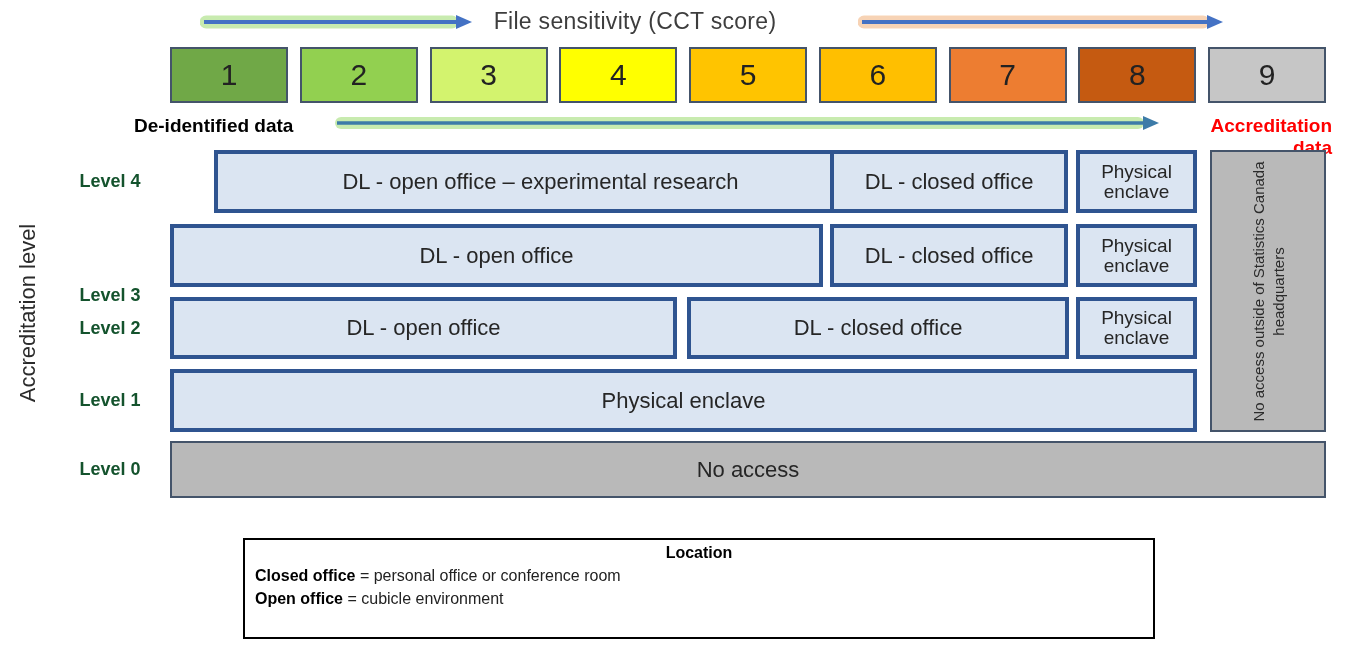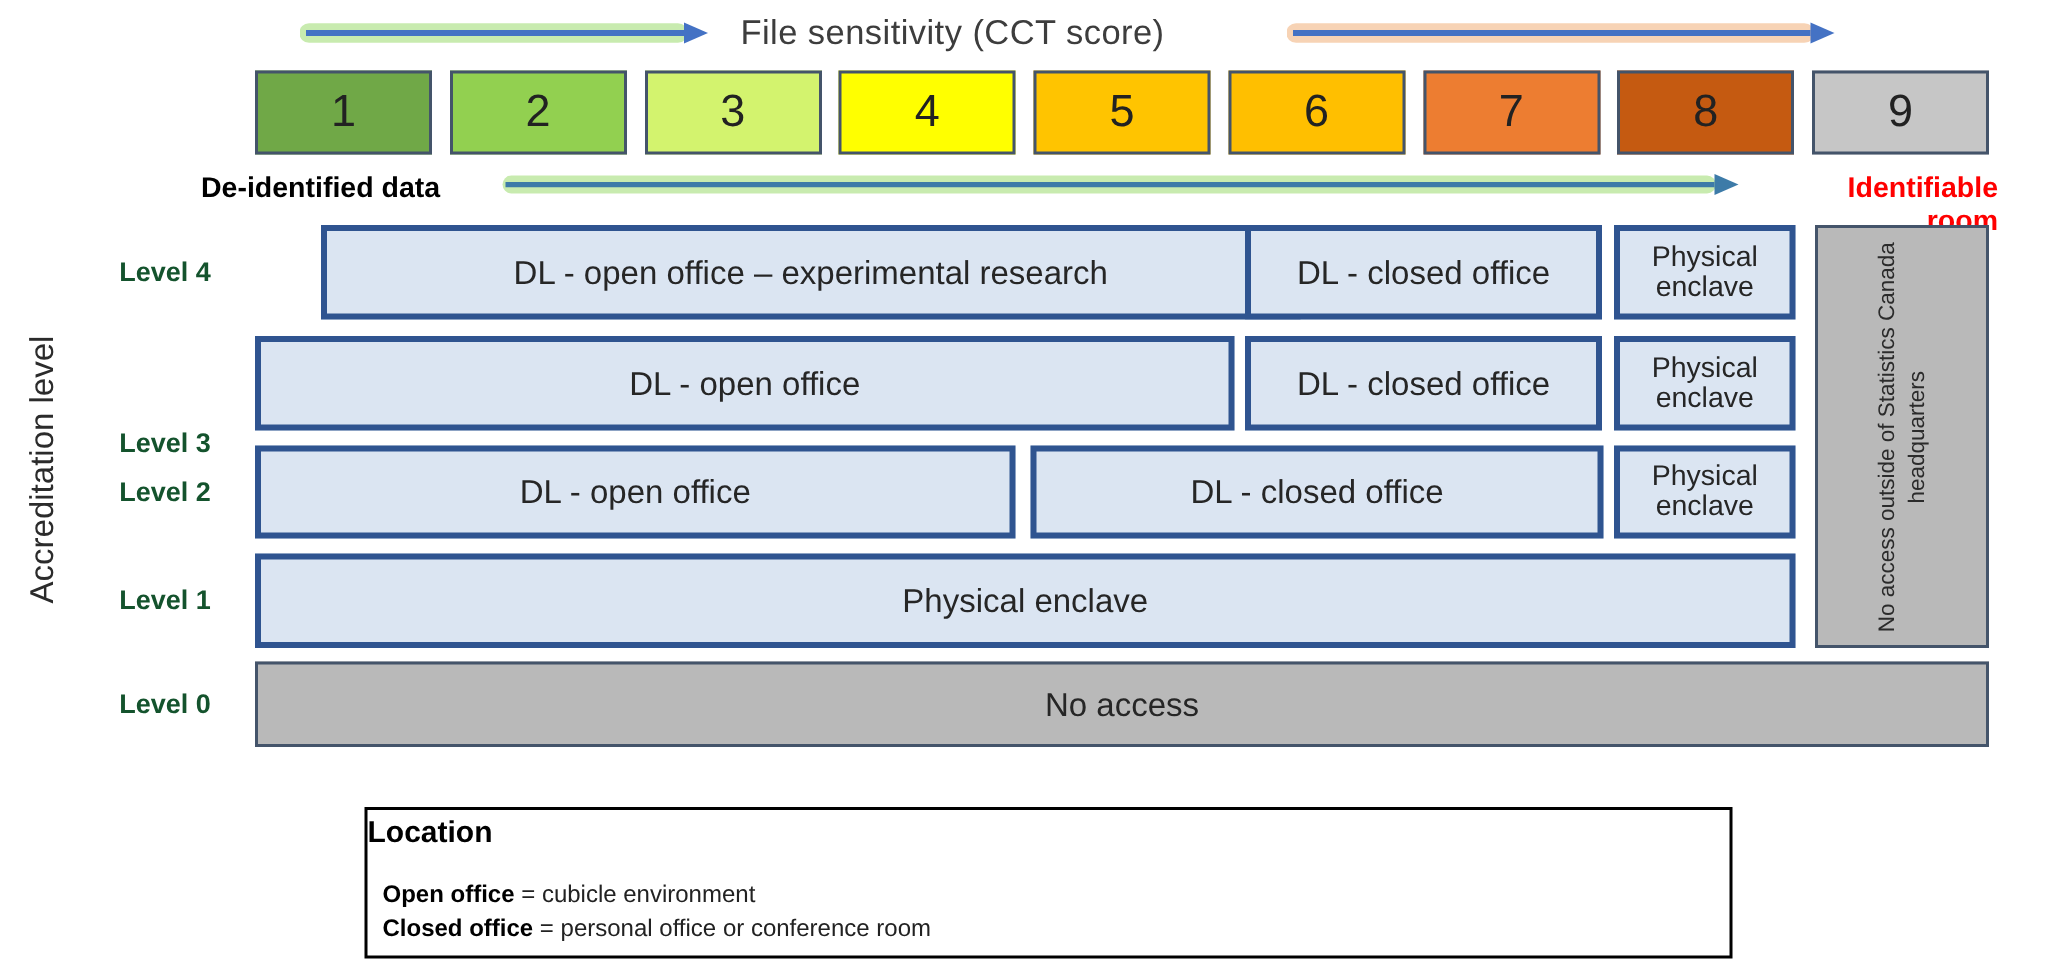--- a/index.html
+++ b/index.html
@@ -30,21 +30,21 @@
   .gray-cell{background:#b9b9b9;border:2px solid #44546a;display:flex;align-items:center;justify-content:center;
     font-size:22px;color:#262626;}
   .no-access-col{left:1210px;top:150px;width:116px;height:282px;}
   .no-access-col .rot{width:270px;transform:rotate(-90deg);text-align:center;font-size:15px;line-height:1.3;
     color:#2b2b2b;flex:none;}
   
   .footnote{left:170px;top:509px;width:1060px;text-align:center;font-size:17px;font-weight:bold;color:#000;
     letter-spacing:-0.2px;}
   
   .legend{left:243px;top:538px;width:912px;height:101px;border:2px solid #000;background:#fff;padding:4px 0 0 0;}
-  .legend-title{font-weight:bold;font-size:20px;color:#000;margin-bottom:18px;}
+  .legend-title{text-align:center;font-weight:bold;font-size:16px;color:#000;margin-bottom:2px;}
   .legend-row{margin-left:10px;font-size:16px;line-height:1.46;color:#222;}
   .legend-row b{color:#000;}
 </style>
 </head>
 <body>
 
 <div class="canvas">
 
   <svg class="abs arrow-svg" style="left:200px;top:12px;" width="275" height="20">
     <line x1="6" y1="10" x2="252" y2="10" stroke="#bfe8a2" stroke-width="13" stroke-linecap="round" opacity="0.85"></line>
@@ -69,21 +69,21 @@
     <div class="scale-box" style="background: rgb(197, 90, 17);">8</div>
     <div class="scale-box" style="background: rgb(198, 198, 198);">9</div>
   </div>
 
   <div class="abs deid-label">De-identified data</div>
   <svg class="abs arrow-svg" style="left:333px;top:114px;" width="830" height="18">
     <line x1="8" y1="9" x2="805" y2="9" stroke="#bfe8a2" stroke-width="12" stroke-linecap="round" opacity="0.85"></line>
     <line x1="4" y1="9" x2="810" y2="9" stroke="#3d7ba8" stroke-width="3.5"></line>
     <polygon points="810,2 826,9 810,16" fill="#3d7ba8"></polygon>
   </svg>
-  <div class="abs ident-label" style="color: rgb(255, 0, 0);">Identifiable room</div>
+  <div class="abs ident-label" style="color: rgb(255, 0, 0);">Accreditation data</div>
 
   <div class="abs y-axis">Accreditation level</div>
 
   <div class="abs lvl-label" style="top:171px;">Level 4</div>
   <div class="abs lvl-label" style="top:245px;margin-top:40px;">Level 3</div>
   <div class="abs lvl-label" style="top:318px;">Level 2</div>
   <div class="abs lvl-label" style="top:390px;">Level 1</div>
   <div class="abs lvl-label" style="top:459px;">Level 0</div>
 
   <div class="abs cell" style="left:170px;top:150px;width:653px;height:63px;margin-left:44px;">DL - open office – experimental research</div>
@@ -102,17 +102,17 @@
 
   <div class="abs gray-cell no-access-col">
     <div class="rot">No access outside of Statistics Canada headquarters</div>
   </div>
 
   <div class="abs gray-cell" style="left:170px;top:441px;width:1156px;height:57px;">No access</div>
 
 
   <div class="abs legend">
     <div class="legend-title">Location</div>
+    <div class="legend-row"><b>Closed office</b><span> = personal office or conference room</span></div>
     <div class="legend-row"><b>Open office</b><span> = cubicle environment</span></div>
-    <div class="legend-row"><b>Closed office</b><span> = personal office or conference room</span></div>
   </div>
 
 </div>
 
 </body></html>

